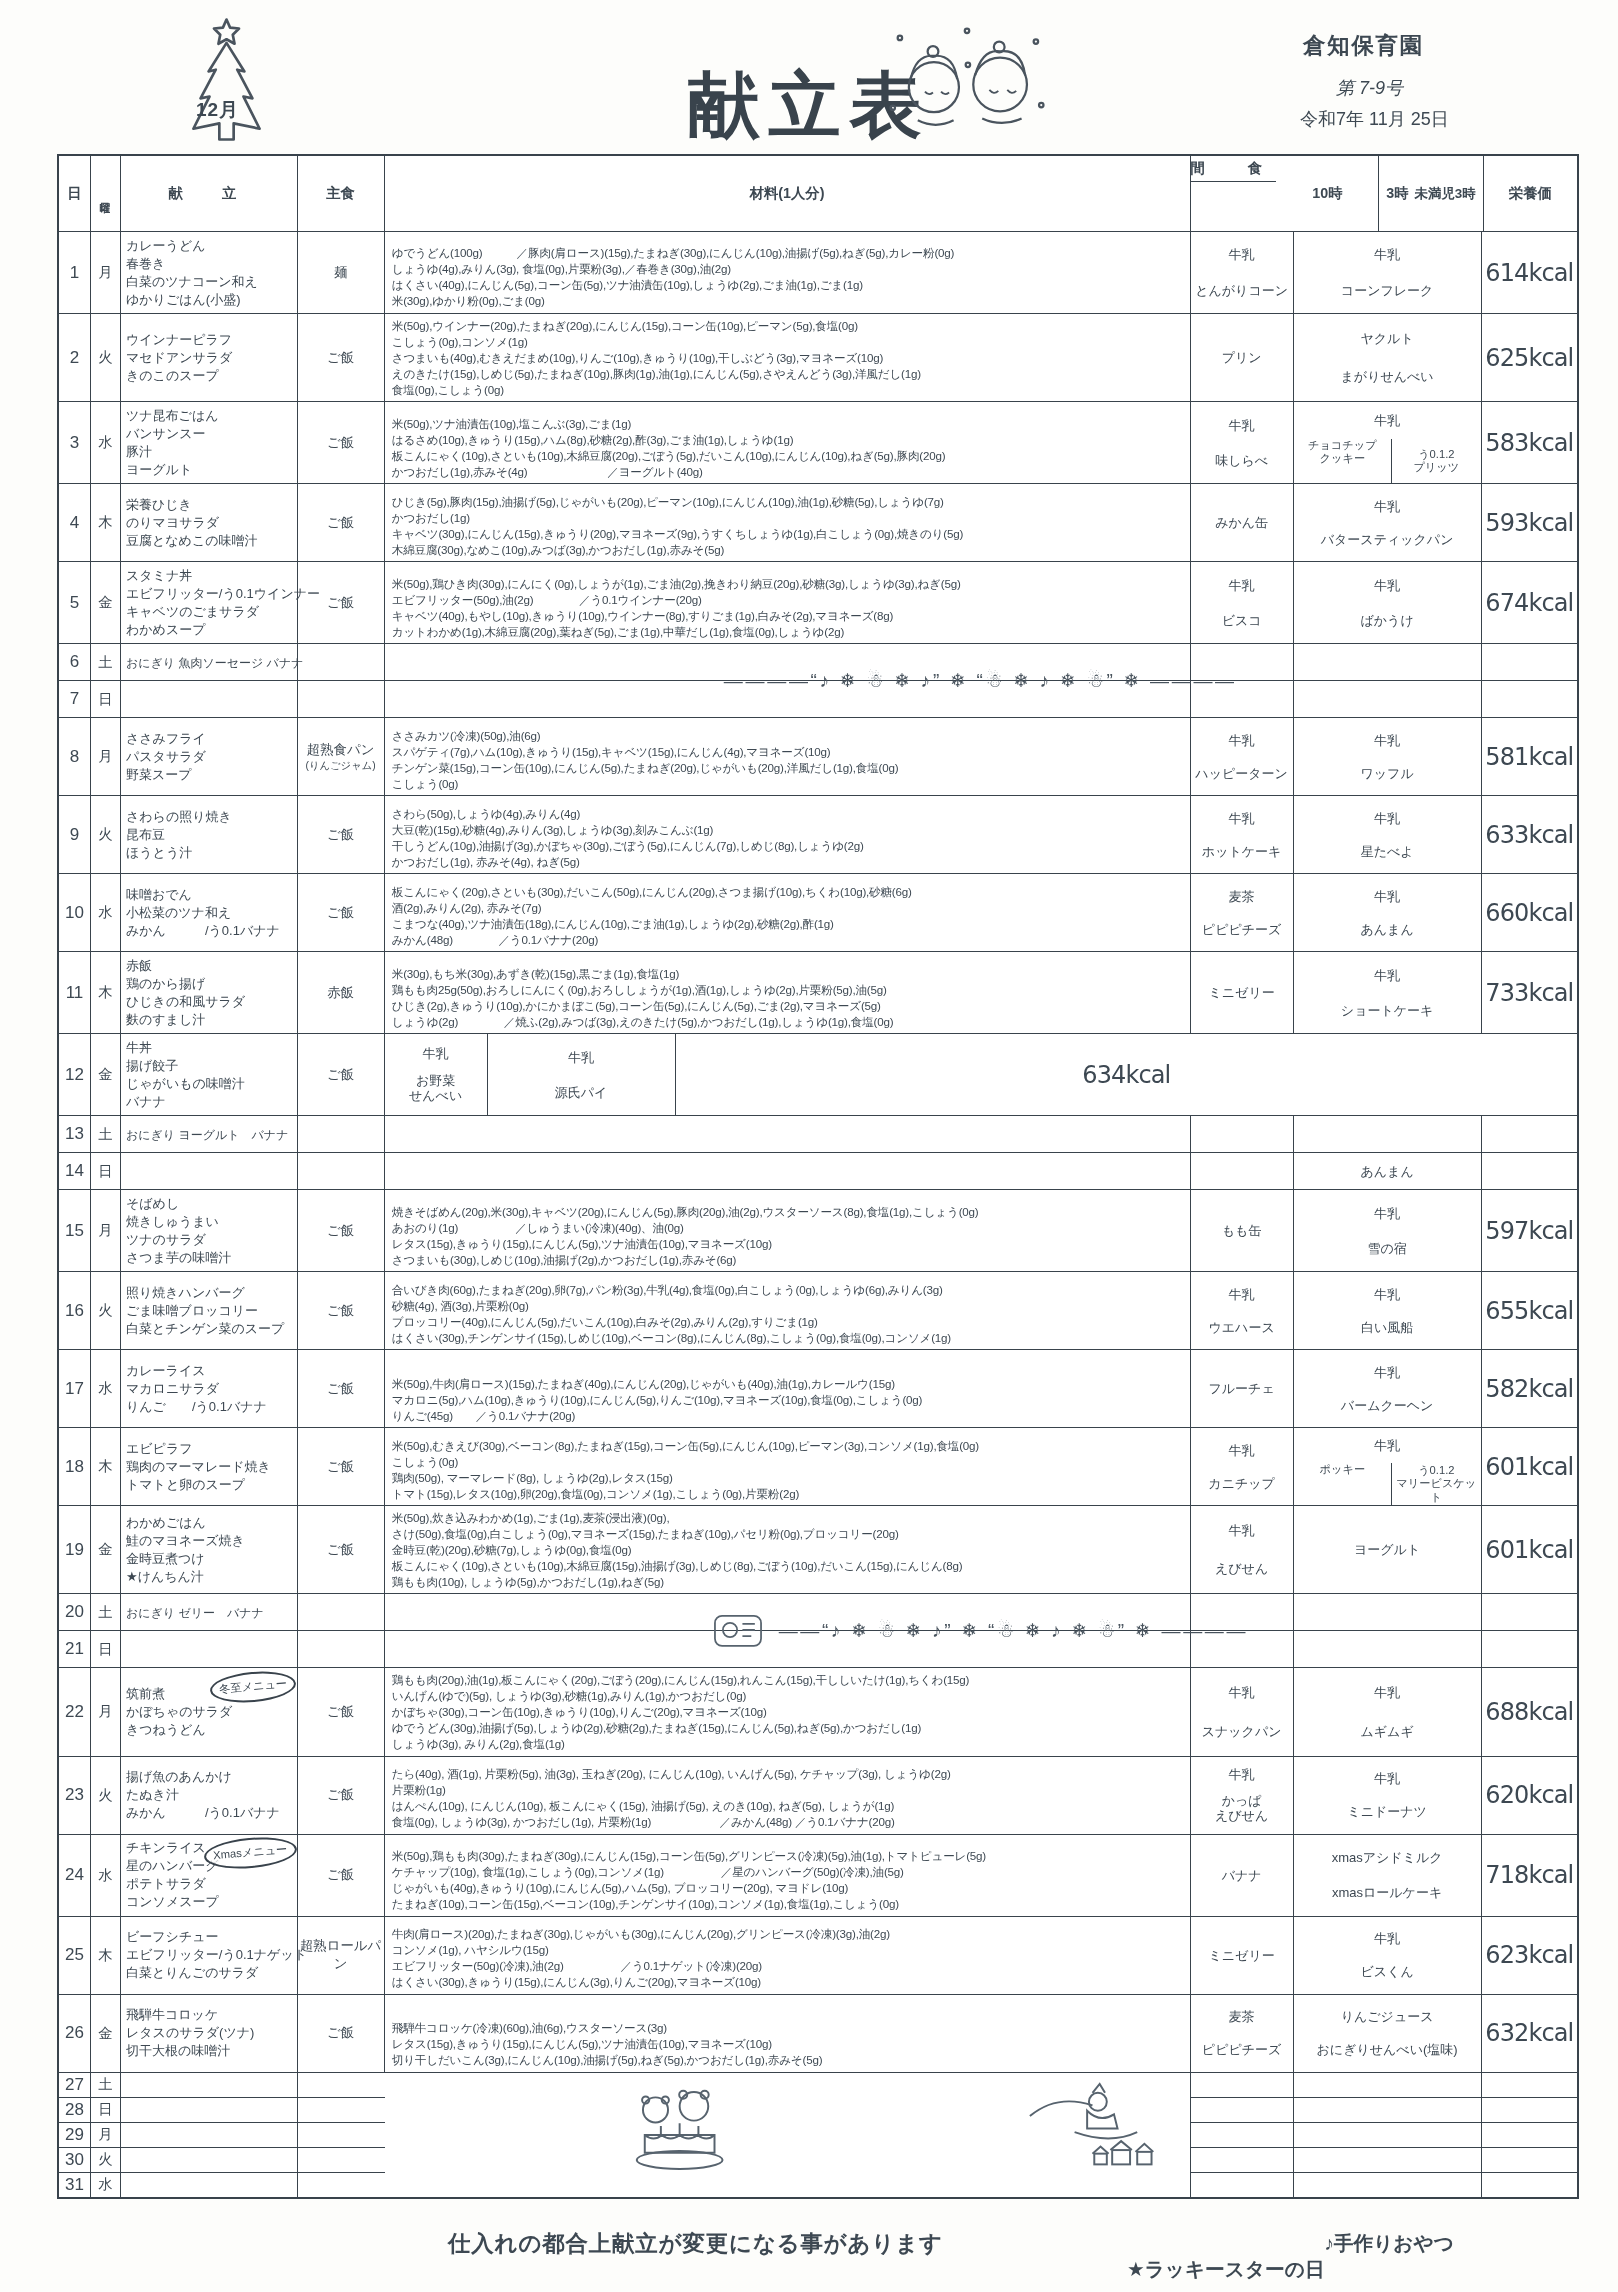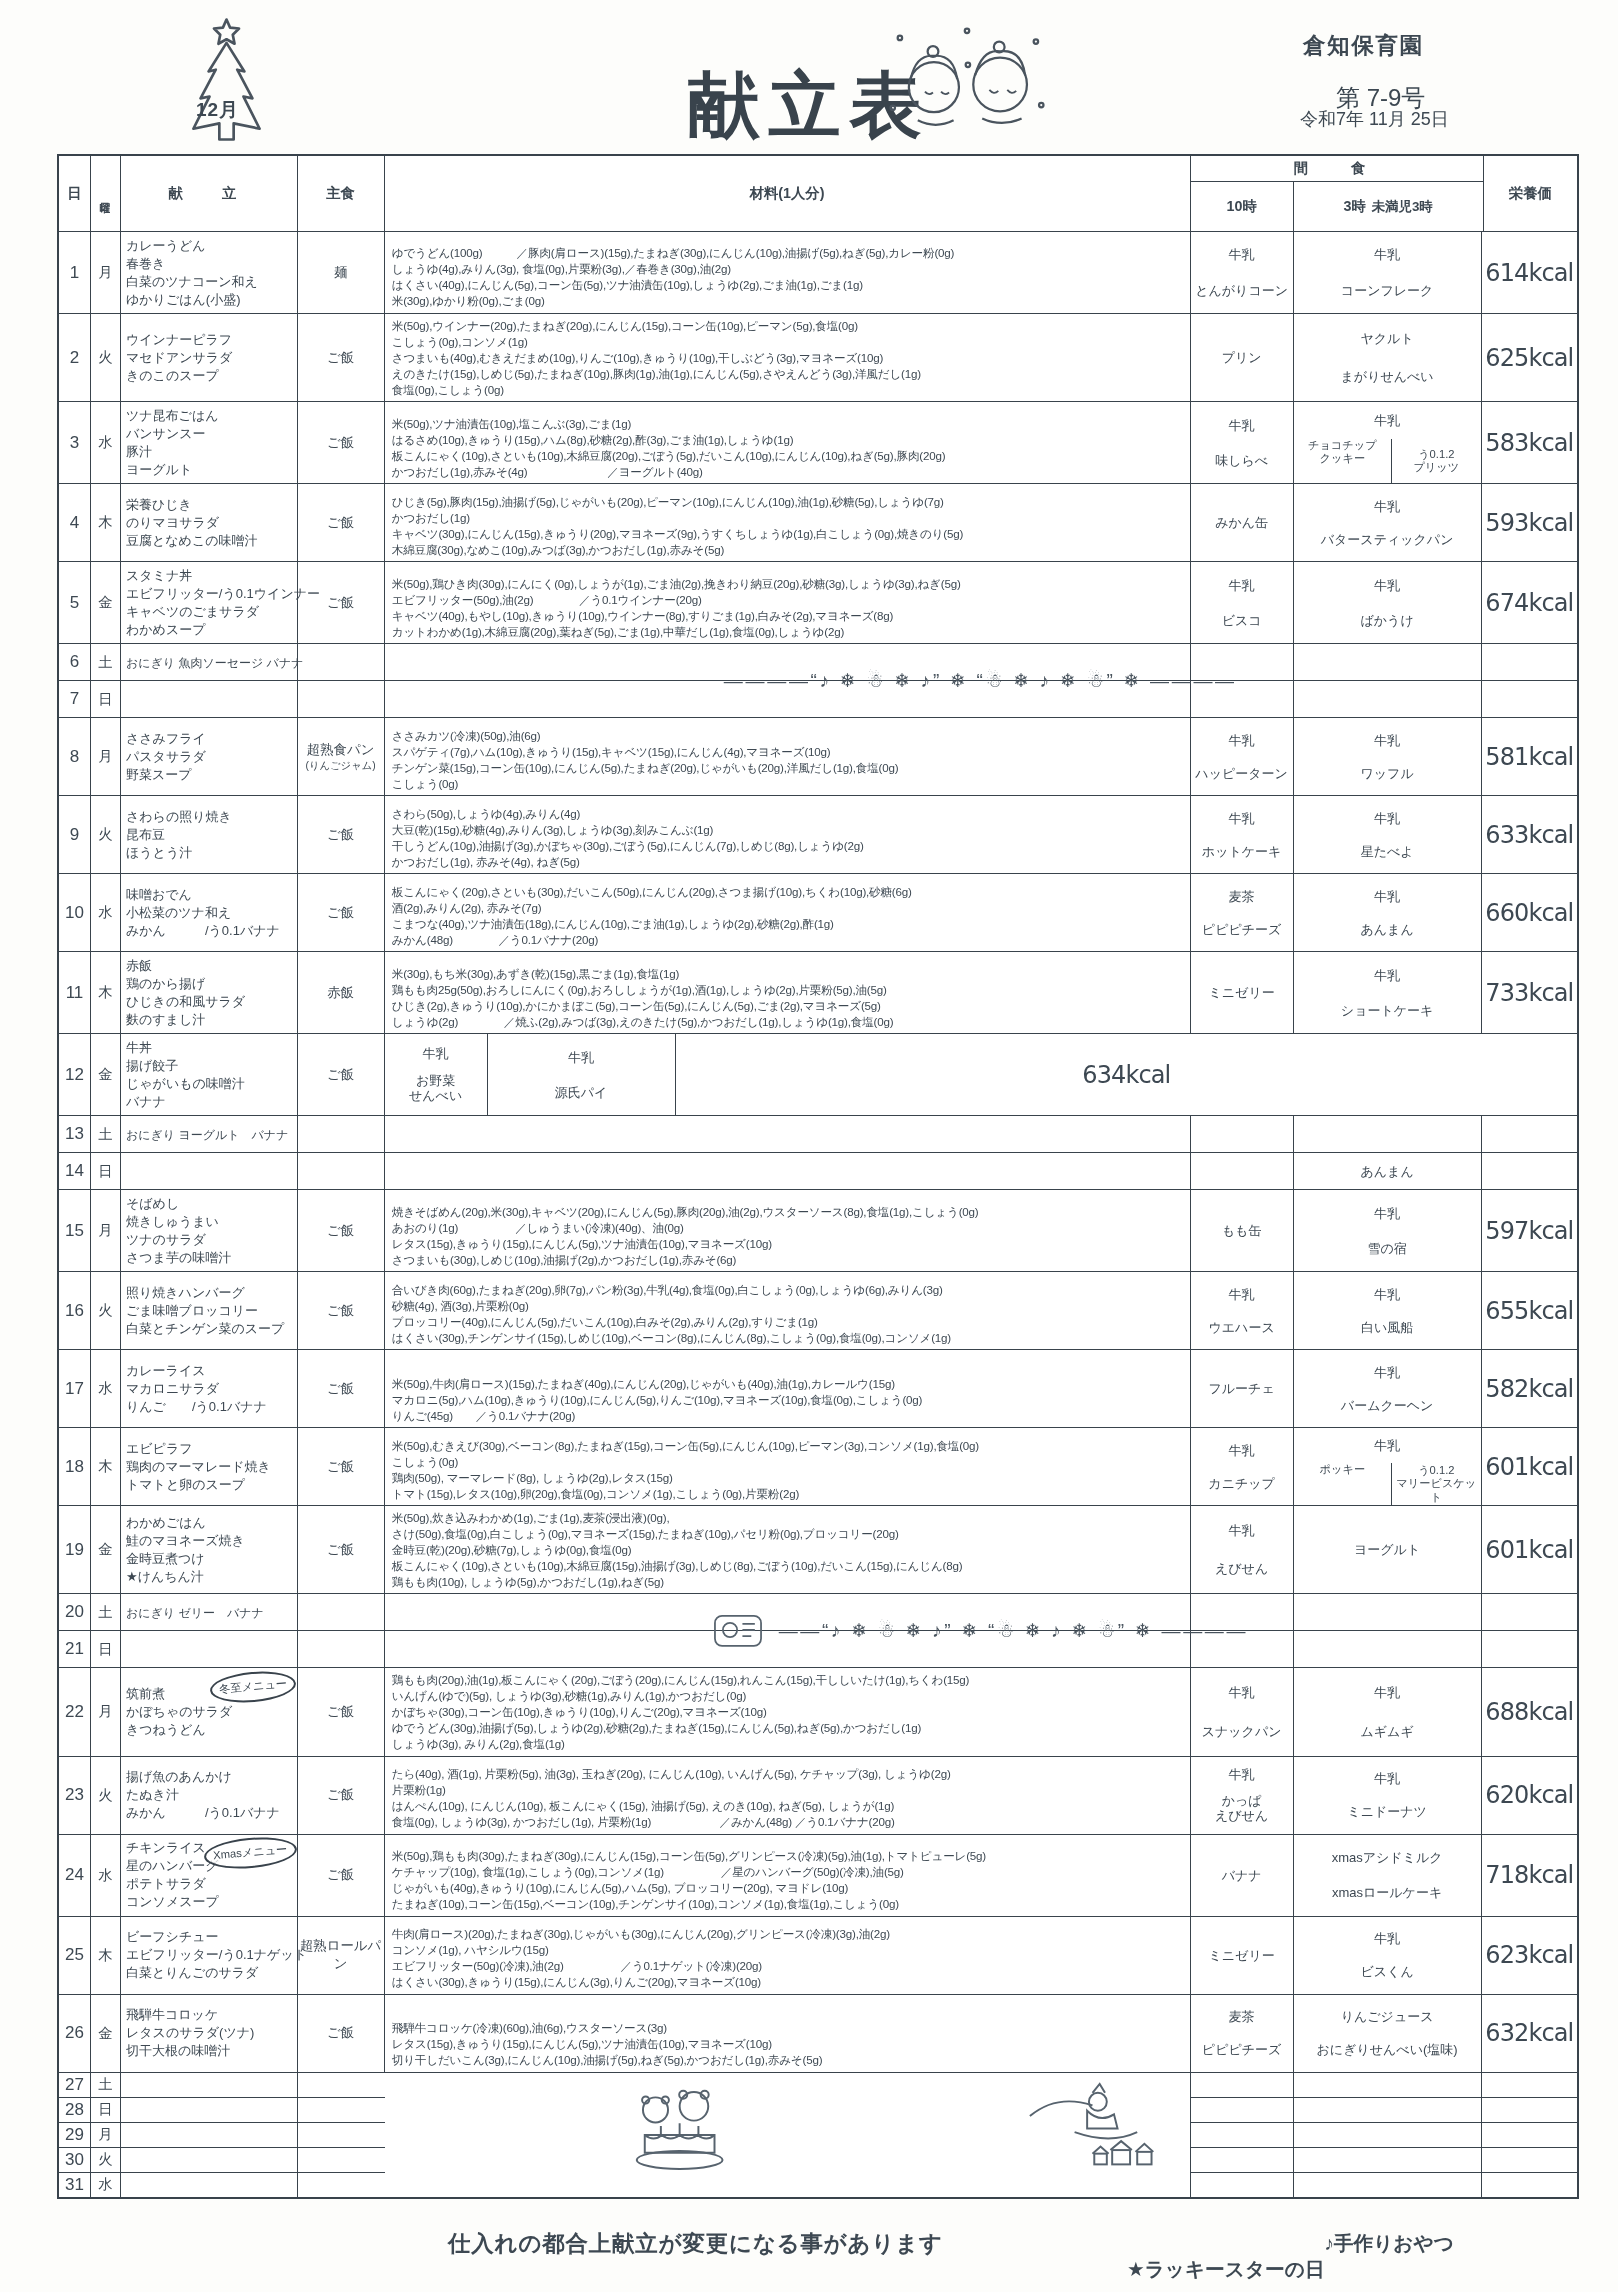--- a/index.html
+++ b/index.html
@@ -6,32 +6,32 @@
   .page{position:relative;width:1618px;height:2293px;background:#fdfdfb;overflow:hidden;
         color:#3d4852;font-family:"Liberation Sans","DejaVu Sans",sans-serif;}
   
   .hdr{position:absolute;left:0;top:0;width:100%;height:154px;}
   .tree{position:absolute;left:177px;top:16px;}
   .month{position:absolute;left:196px;top:97px;font-size:19px;font-weight:bold;letter-spacing:0.9px;}
   .title{position:absolute;left:0;right:0;top:21.5px;text-align:center;font-size:72px;font-weight:bold;
          letter-spacing:9px;color:#39434c;margin-top:36px;}
   .kids{position:absolute;left:882px;top:19.7px;}
   .school{position:absolute;left:1303px;top:30px;font-size:22.4px;font-weight:bold;letter-spacing:1.8px;}
-  .issue{position:absolute;left:1336px;top:82px;font-size:24px;}
+  .issue{position:absolute;left:1336px;top:76px;font-size:18px;font-style:italic;}
   .date{position:absolute;left:1300px;top:107px;font-size:18px;}
   
   .tbl{position:absolute;left:57px;top:154px;width:1518px;border:2.7px solid #39434c;background:#fff;}
   .thead{display:flex;border-bottom:1.8px solid #39434c;height:75px;}
   .th{display:flex;align-items:center;justify-content:center;font-weight:bold;font-size:14.3px;}
   .td,.th{box-sizing:border-box;border-right:1.8px solid #39434c;}
   .c-day{width:32px;}.c-wd{width:29.6px;}.c-menu{width:177px;}.c-staple{width:87px;}
   .c-mat{width:806px;}.c-t10{width:103px;}.c-t3{width:188px;}.c-kcal{flex:1;border-right:none!important;}
   .wd-vert{writing-mode:vertical-rl;text-orientation:upright;font-size:10.7px;letter-spacing:0;}
   .h-menu{letter-spacing:12.5px;}
-  .snackgrp{width:293px;display:flex;flex-direction:column;border-right:1.8px solid #39434c;box-sizing:border-box;}
+  .snackgrp{width:293px;display:flex;border-right:1.8px solid #39434c;box-sizing:border-box;}
   .snacktitle{height:25px;display:flex;align-items:center;justify-content:center;font-weight:bold;
               font-size:14.3px;letter-spacing:14.3px;border-bottom:1.8px solid #39434c;}
   .snacksub{flex:1;display:flex;}
   .sub10{width:103px;border-right:1.8px solid #39434c;box-sizing:border-box;display:flex;align-items:center;justify-content:center;font-weight:bold;font-size:14.3px;}
   .sub3{flex:1;display:flex;align-items:center;justify-content:center;gap:6px;font-weight:bold;font-size:14.3px;}
   .sub3 .small{font-size:13.4px;}
   
   .tr{display:flex;border-bottom:1.8px solid #39434c;position:relative;}
   .tr.meal{min-height:77px;}
   .tr.short{height:36px;}

